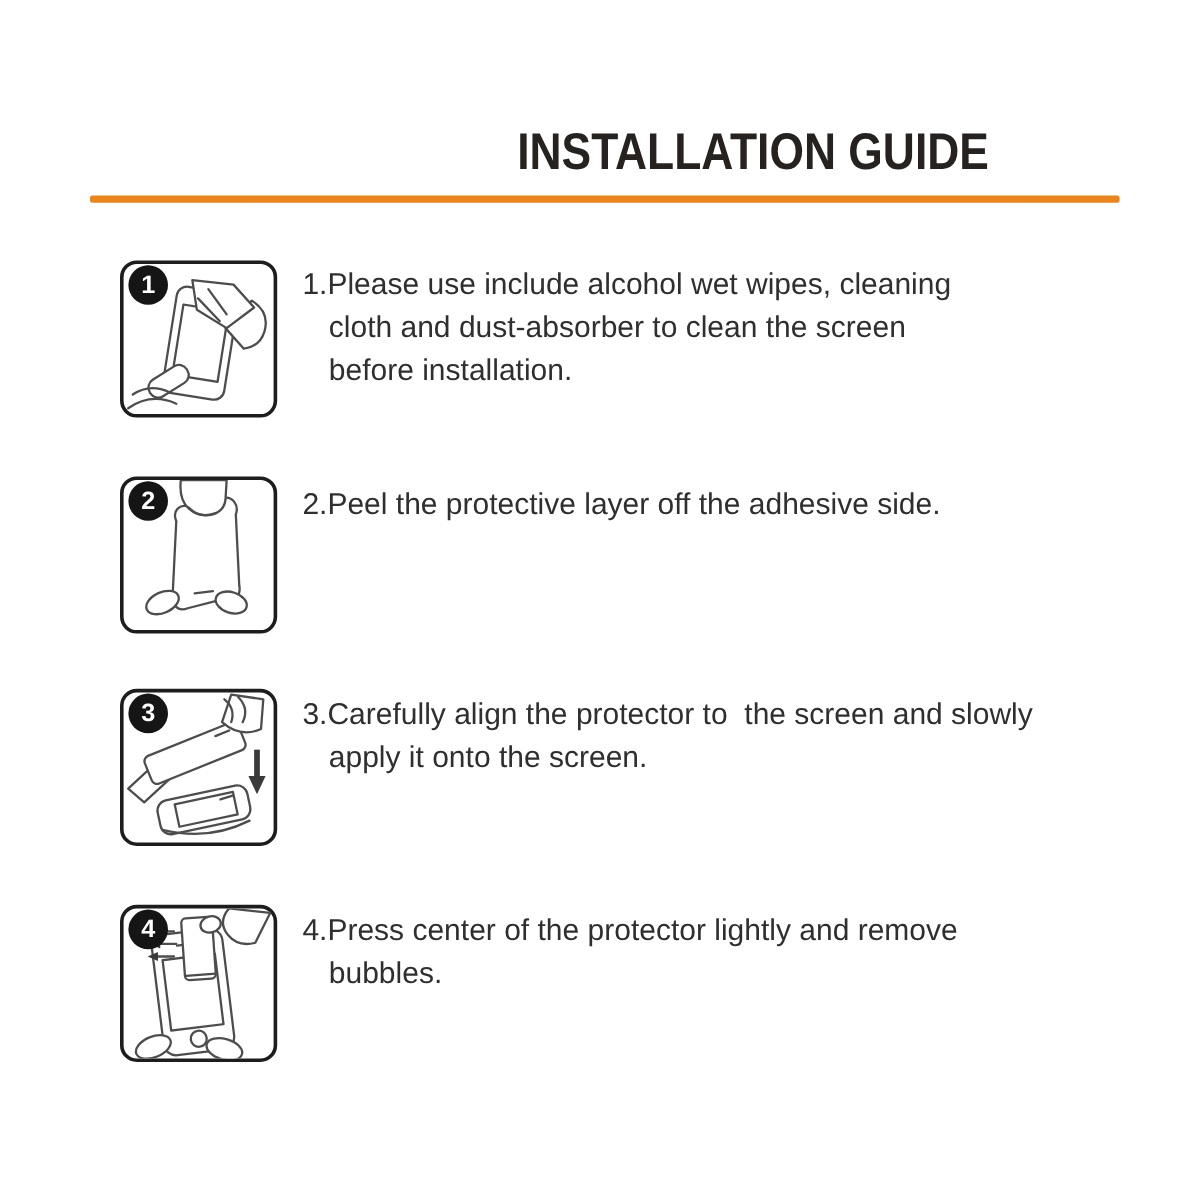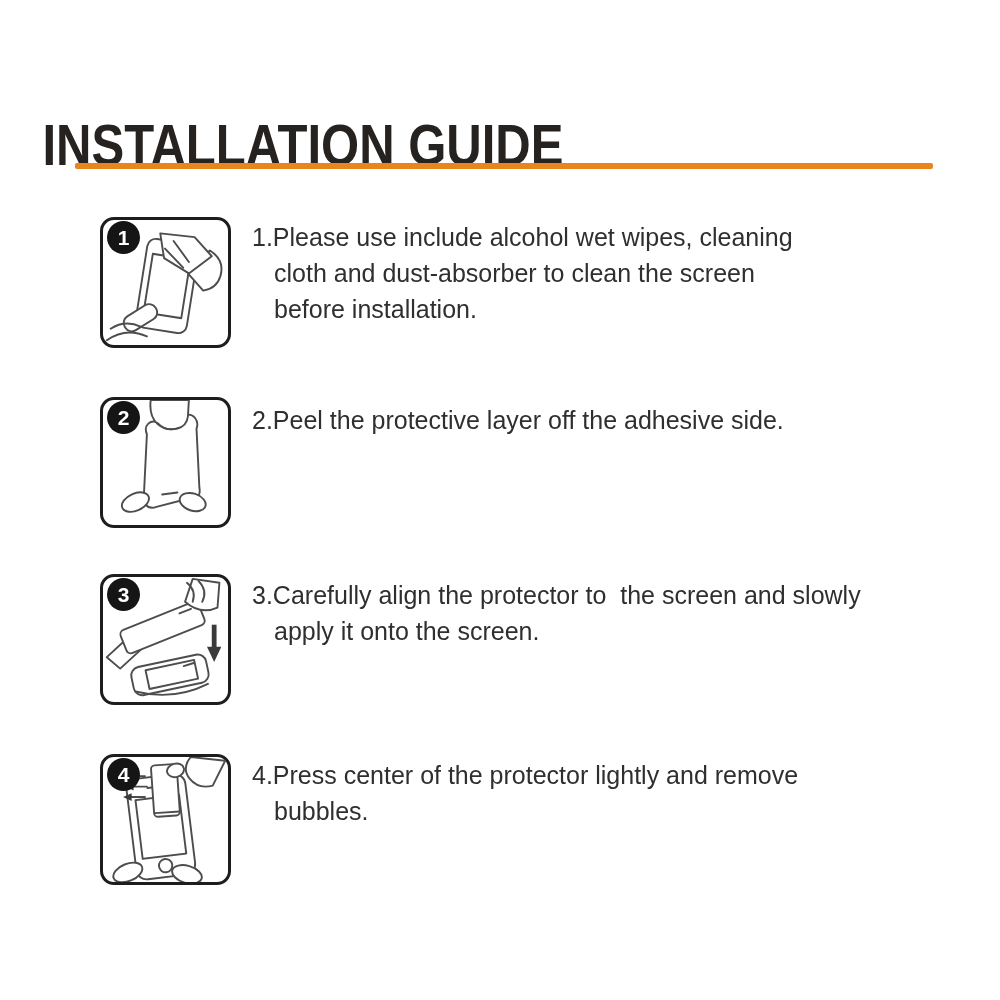--- a/index.html
+++ b/index.html
@@ -1,19 +1,19 @@
 <!DOCTYPE html>
 <html><head>
 <meta charset="utf-8">
 <style>
   html,body{margin:0;padding:0;background:#ffffff;}
   .page{position:relative;width:1000px;height:1000px;background:#fff;overflow:hidden;
         font-family:"Liberation Sans",sans-serif;}
-  .title{position:absolute;left:0;top:74px;width:856px;text-align:left;
-         font-size:57px;font-weight:700;color:#262220;letter-spacing:0px;white-space:nowrap;}
+  .title{position:absolute;left:0;top:74px;width:856px;text-align:right;
+         font-size:43px;font-weight:700;color:#262220;letter-spacing:0px;white-space:nowrap;}
   .title .squeeze{display:inline-block;transform:scaleX(0.86);transform-origin:center;}
   .rule{position:absolute;left:75px;top:163px;width:858px;height:6px;background:#E8851C;border-radius:2px;}
   .illus-box{position:absolute;left:100px;width:131px;height:131px;border:3.5px solid #1d1d1d;
              border-radius:14px;background:#fff;box-sizing:border-box;}
   .illus-box svg{position:absolute;left:0;top:0;width:100%;height:100%;}
   .badge{position:absolute;left:4px;top:1px;width:33px;height:33px;border-radius:50%;
          background:#151515;color:#fff;font-size:21px;font-weight:700;
          display:flex;align-items:center;justify-content:center;line-height:1;}
   .caption{position:absolute;left:252px;width:740px;margin:0;font-size:25px;line-height:36px;
            color:#2f2f2f;white-space:pre;padding-left:22px;text-indent:-22px;}

